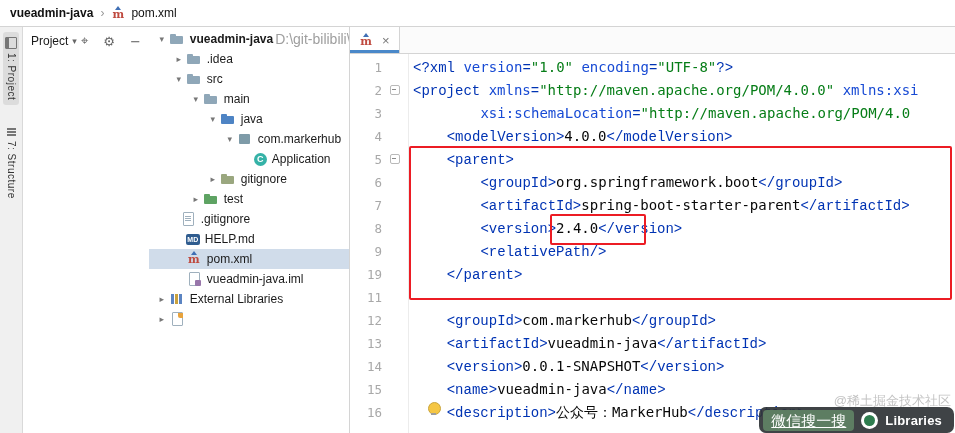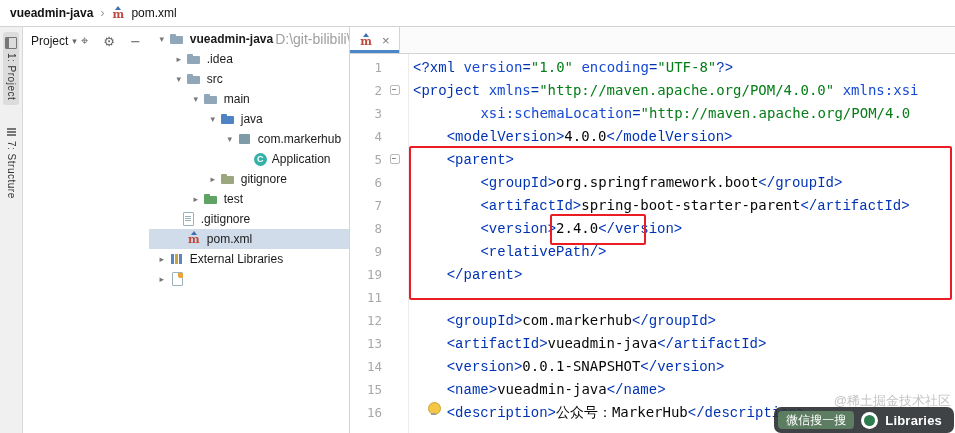--- a/index.html
+++ b/index.html
@@ -114,21 +114,21 @@
   
   .anno{position:absolute;border:2px solid #ec1c24;border-radius:2px;z-index:30;pointer-events:none;}
   .anno-parent{left:409px;top:146px;width:539px;height:150px;}
   .anno-version{left:550px;top:214px;width:92px;height:27px;}
 
   
   .jj-watermark{position:absolute;right:4px;top:392px;color:rgba(120,120,120,.45);
         font-size:13px;z-index:25;}
   .wm-badge{position:absolute;right:1px;bottom:0;height:26px;display:flex;align-items:center;gap:7px;
         background:rgba(47,51,54,.92);border-radius:7px;padding:0 12px 0 4px;z-index:40;}
-  .wm-left{background:#5d7d62;color:#fff;font-size:12px;padding:3px 8px;border-radius:4px;line-height:1;}
+  .wm-left{background:#5d7d62;color:#fff;font-size:15px;padding:3px 8px;border-radius:4px;line-height:1;text-decoration:underline;}
   .wm-logo{width:17px;height:17px;border-radius:50%;background:#fff;position:relative;flex:none;}
   .wm-logo::after{content:"";position:absolute;left:3px;top:3px;width:11px;height:11px;border-radius:50%;
         background:#2e7d4f;}
   .wm-right{color:#fff;font-size:13px;font-weight:bold;letter-spacing:.2px;}
 </style>
 </head>
 <body>
 
 <div class="topbar">
   <span class="crumb bold">vueadmin-java</span>
@@ -207,24 +207,34 @@
         <div class="trow" style="padding-left: 40px;">
           <span class="arrow">▸</span>
           <span class="ticon i-folder-test"></span>
           <span class="tlabel">test</span>
         </div>
         <div class="trow" style="padding-left: 17px;">
           <span class="arrow"></span>
           <span class="ticon i-file-git"></span>
           <span class="tlabel">.gitignore</span>
         </div>
+        <div class="trow" style="padding-left: 23px;">
+          <span class="arrow"></span>
+          <span class="ticon i-file-md">MD</span>
+          <span class="tlabel">HELP.md</span>
+        </div>
         <div class="trow sel" style="padding-left: 23px;">
           <span class="arrow"></span>
           <span class="ticon i-file-maven">m</span>
           <span class="tlabel">pom.xml</span>
+        </div>
+        <div class="trow" style="padding-left: 23px;">
+          <span class="arrow"></span>
+          <span class="ticon i-file-iml"></span>
+          <span class="tlabel">vueadmin-java.iml</span>
         </div>
         <div class="trow" style="padding-left: 6px;">
           <span class="arrow">▸</span>
           <span class="ticon i-library"></span>
           <span class="tlabel">External Libraries</span>
         </div>
         <div class="trow" style="padding-left: 6px;">
           <span class="arrow">▸</span>
           <span class="ticon i-scratch"></span>
         </div>

